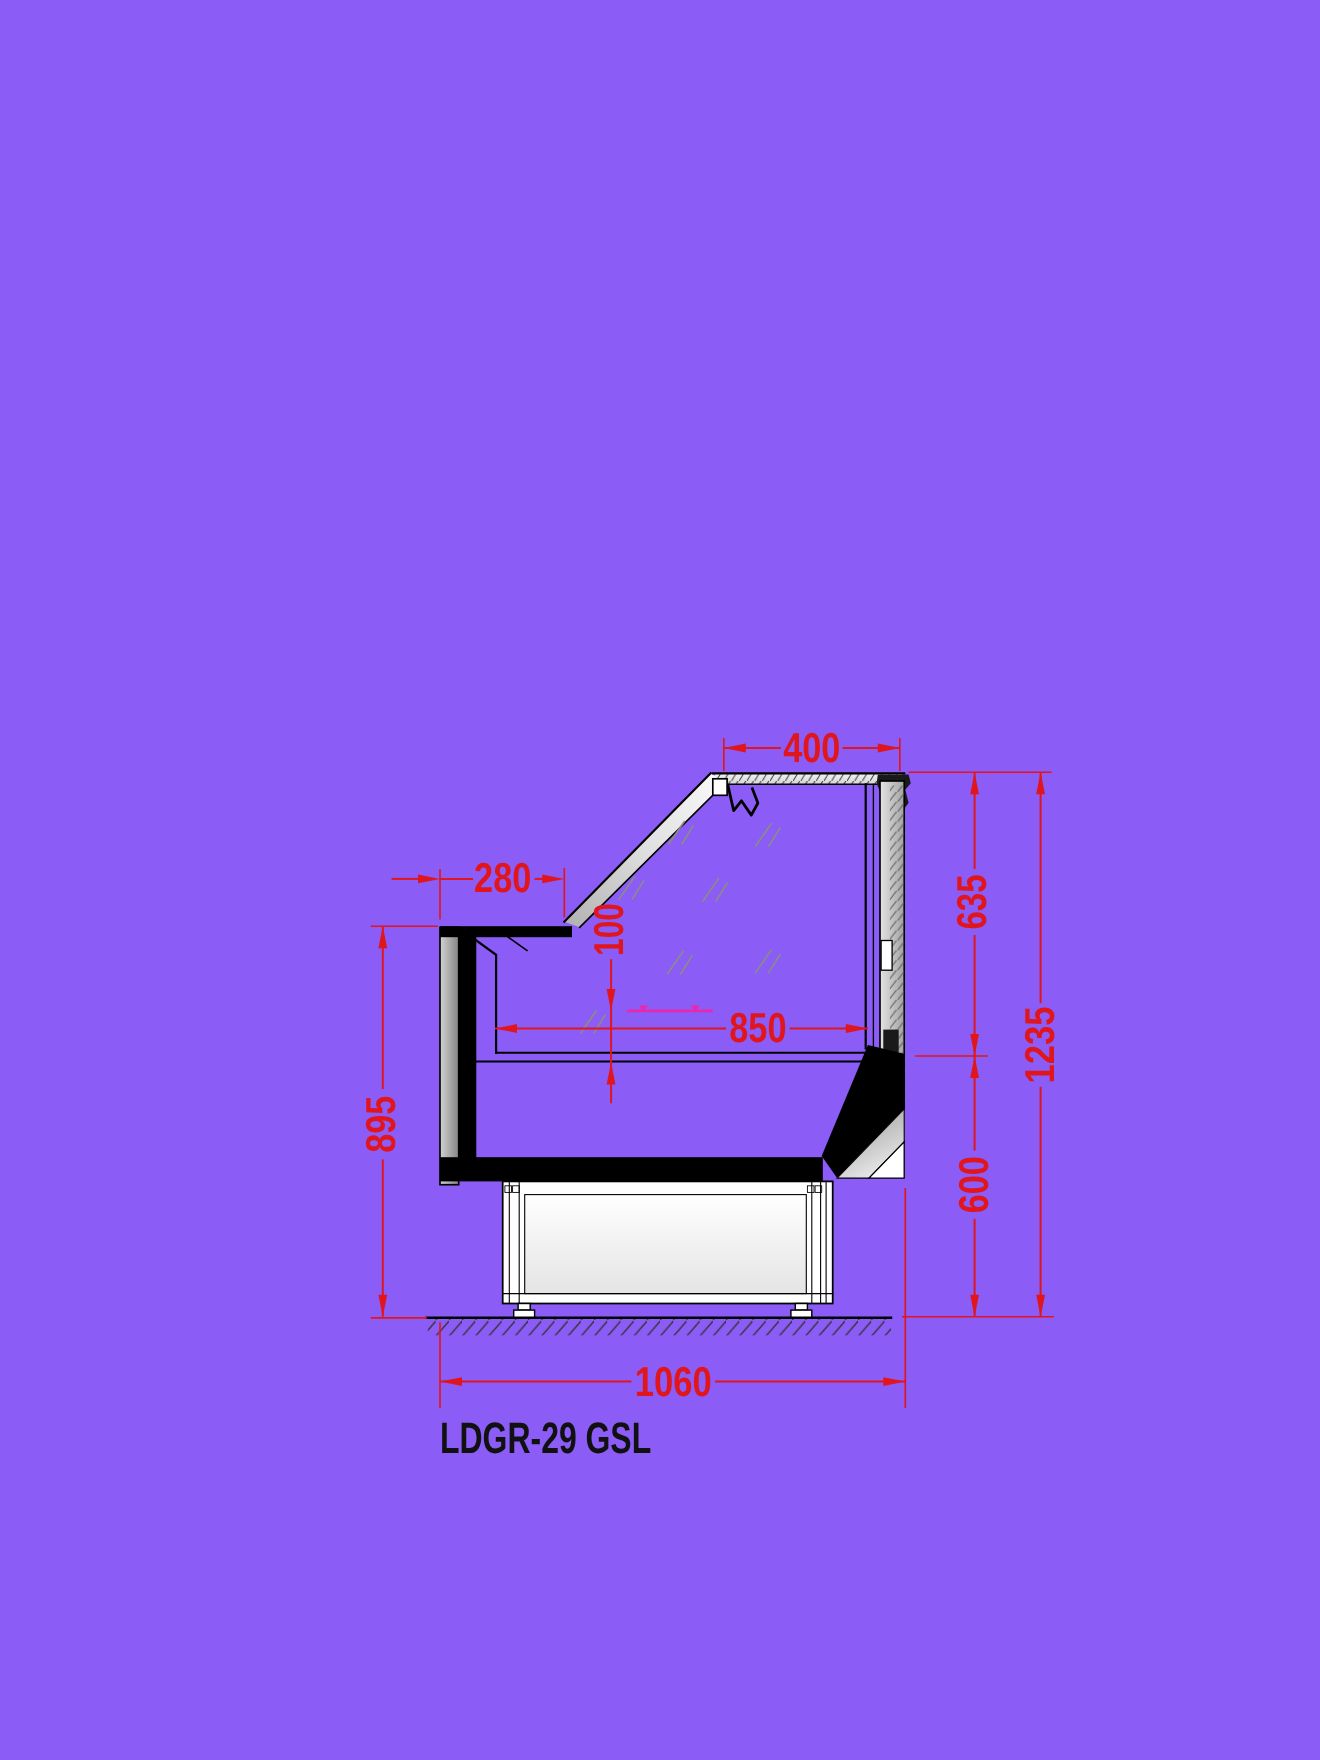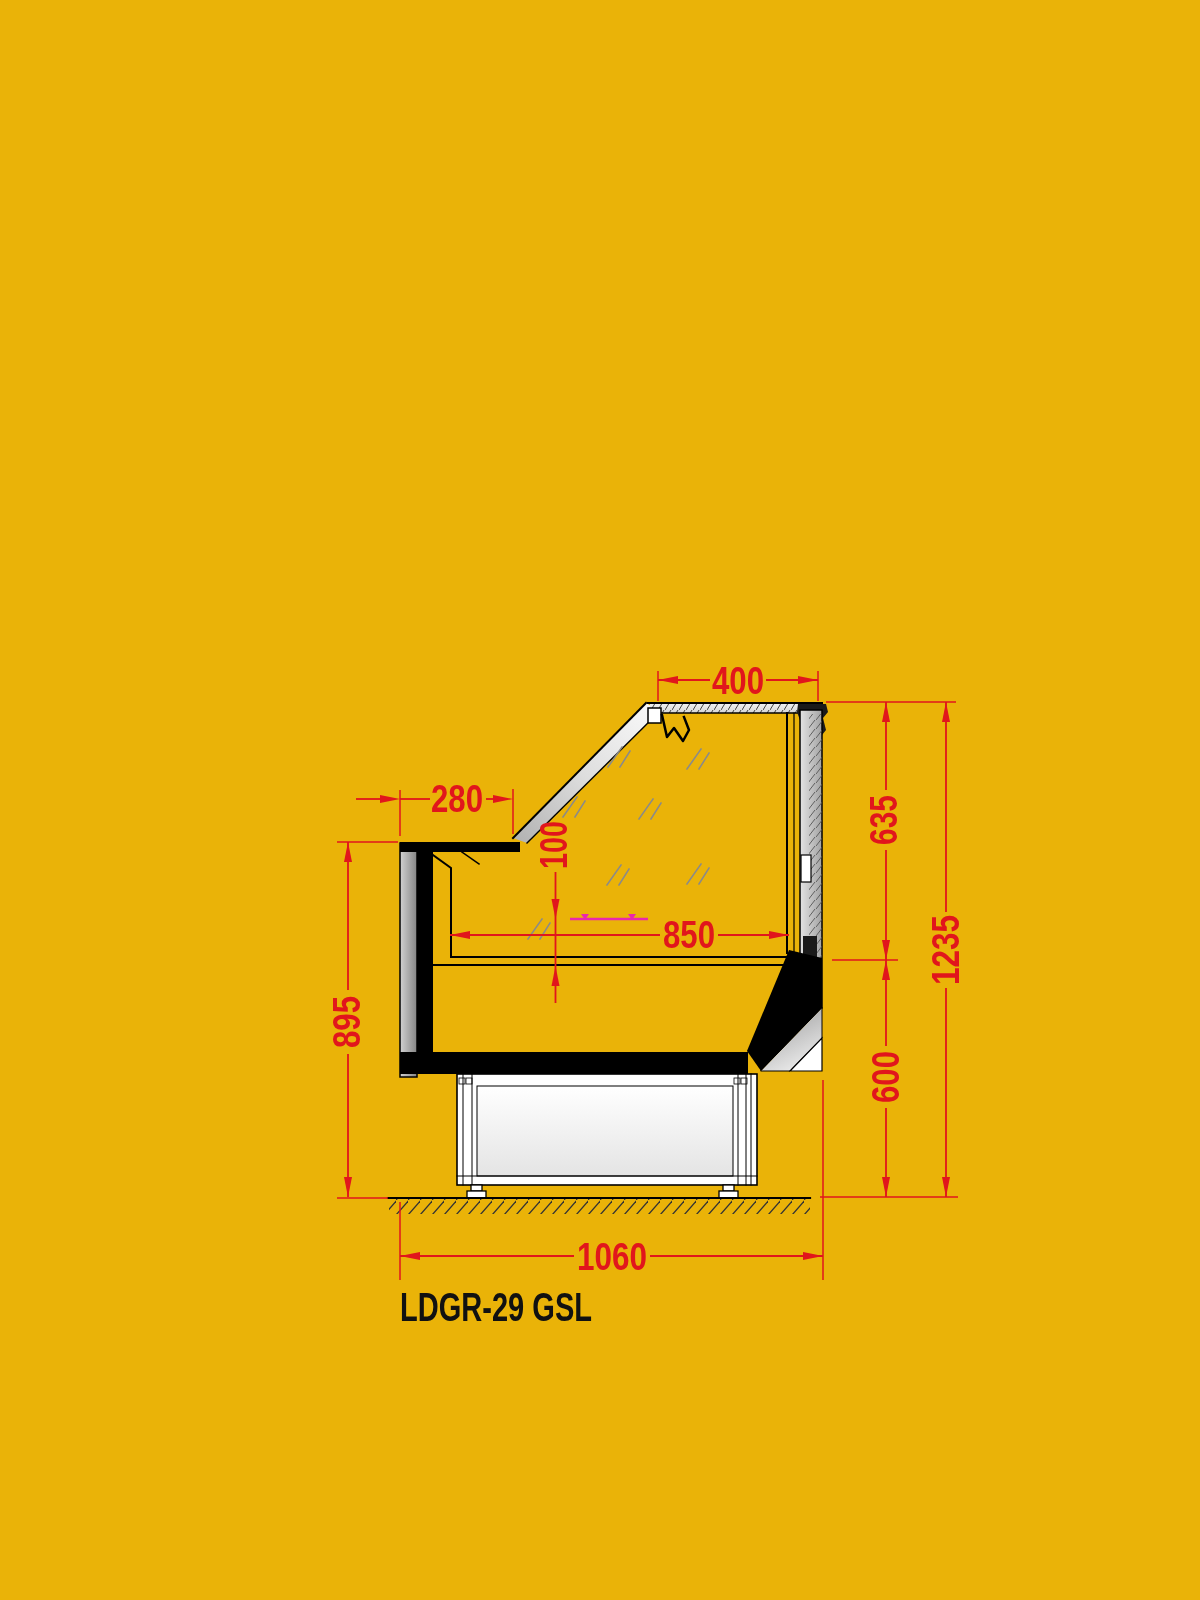--- a/index.html
+++ b/index.html
@@ -1,17 +1,17 @@
 <!DOCTYPE html>
 <html><head>
 <meta charset="utf-8">
 <style>
   html,body{margin:0;padding:0;background:#ffffff;}
   body{font-family:"Liberation Sans",sans-serif;}
-  .stage{position:relative;width:1200px;height:1600px;background:#eab308;overflow:hidden;}
+  .stage{position:relative;width:1200px;height:1600px;background:#8b5cf6;overflow:hidden;}
   svg{position:absolute;left:0;top:0;}
   text{font-family:"Liberation Sans",sans-serif;font-weight:700;}
   .dim-text{font-size:38px;}
   .model-text{font-size:40px;fill:#111;}
 </style>
 </head>
 <body>
 
 <div class="stage">
 <svg width="1200" height="1600" viewBox="0 0 1200 1600">

